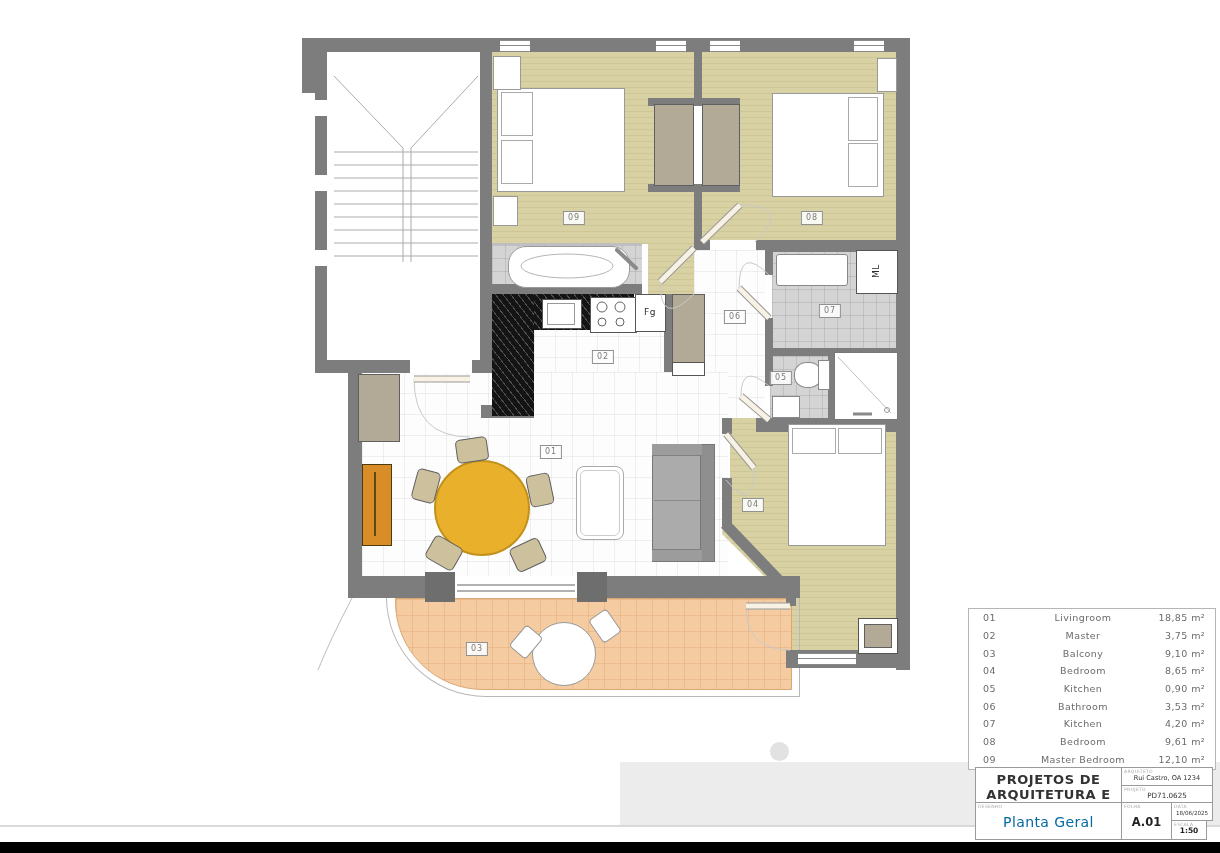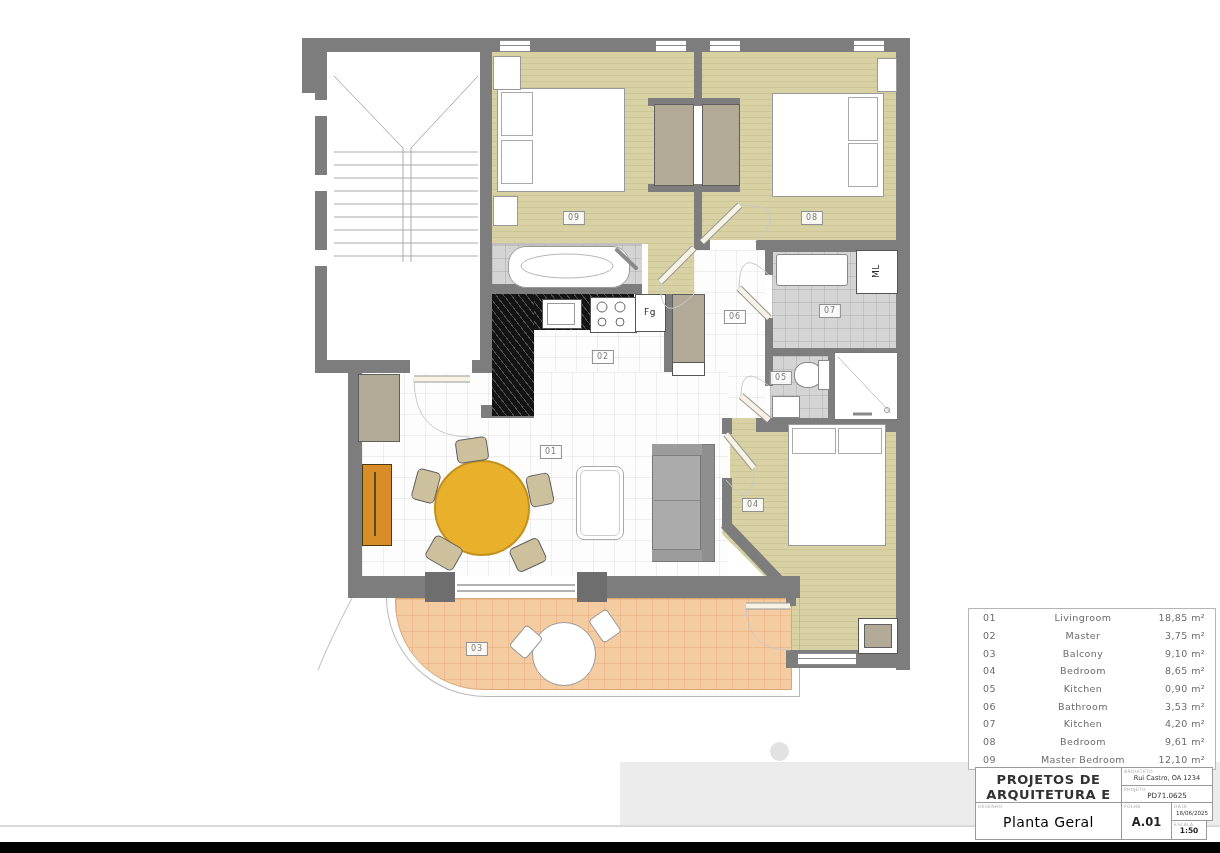--- a/index.html
+++ b/index.html
@@ -37,21 +37,21 @@
   .legend-row{display:flex;height:17.7px;align-items:center;color:#6b6b6b;
     font-size:9.5px;letter-spacing:.4px;}
   .legend-row .c{width:52px;padding-left:14px;}
   .legend-row .n{flex:1;text-align:center;}
   .legend-row .a{width:74px;text-align:right;padding-right:10px;}
   .tb-cell{position:absolute;background:#fff;border:1px solid #9a9a9a;box-sizing:border-box;}
   .tb-corner{position:absolute;top:1px;left:2px;font-size:4.5px;color:#aaa;letter-spacing:.3px;}
   .tb-company{font-weight:bold;font-size:13px;color:#333;text-align:center;
     letter-spacing:.55px;margin-top:4px;}
   .tb-small{font-size:4.6px;color:#8d8d8d;text-align:center;margin-top:1.5px;letter-spacing:.2px;}
-  .tb-title{font-size:14px;color:#000000;text-align:center;margin-top:11px;letter-spacing:.4px;}
+  .tb-title{font-size:14px;color:#0369a1;text-align:center;margin-top:11px;letter-spacing:.4px;}
   .tb-val-s{font-size:6.6px;color:#333;text-align:center;margin-top:6px;}
   .tb-val-m{font-size:7.2px;color:#333;text-align:center;margin-top:5px;}
   .tb-sheetno{font-size:11.5px;font-weight:bold;color:#222;text-align:center;margin-top:12px;}
   .tb-date{font-size:5.6px;color:#333;text-align:center;margin-top:7px;}
   .tb-scale{font-size:7.5px;font-weight:bold;color:#222;text-align:center;margin-top:5px;}
 </style>
 </head>
 <body>
 
 <div class="abs" style="left:620px;top:762px;width:600px;height:64px;background:#ececec;"></div>

